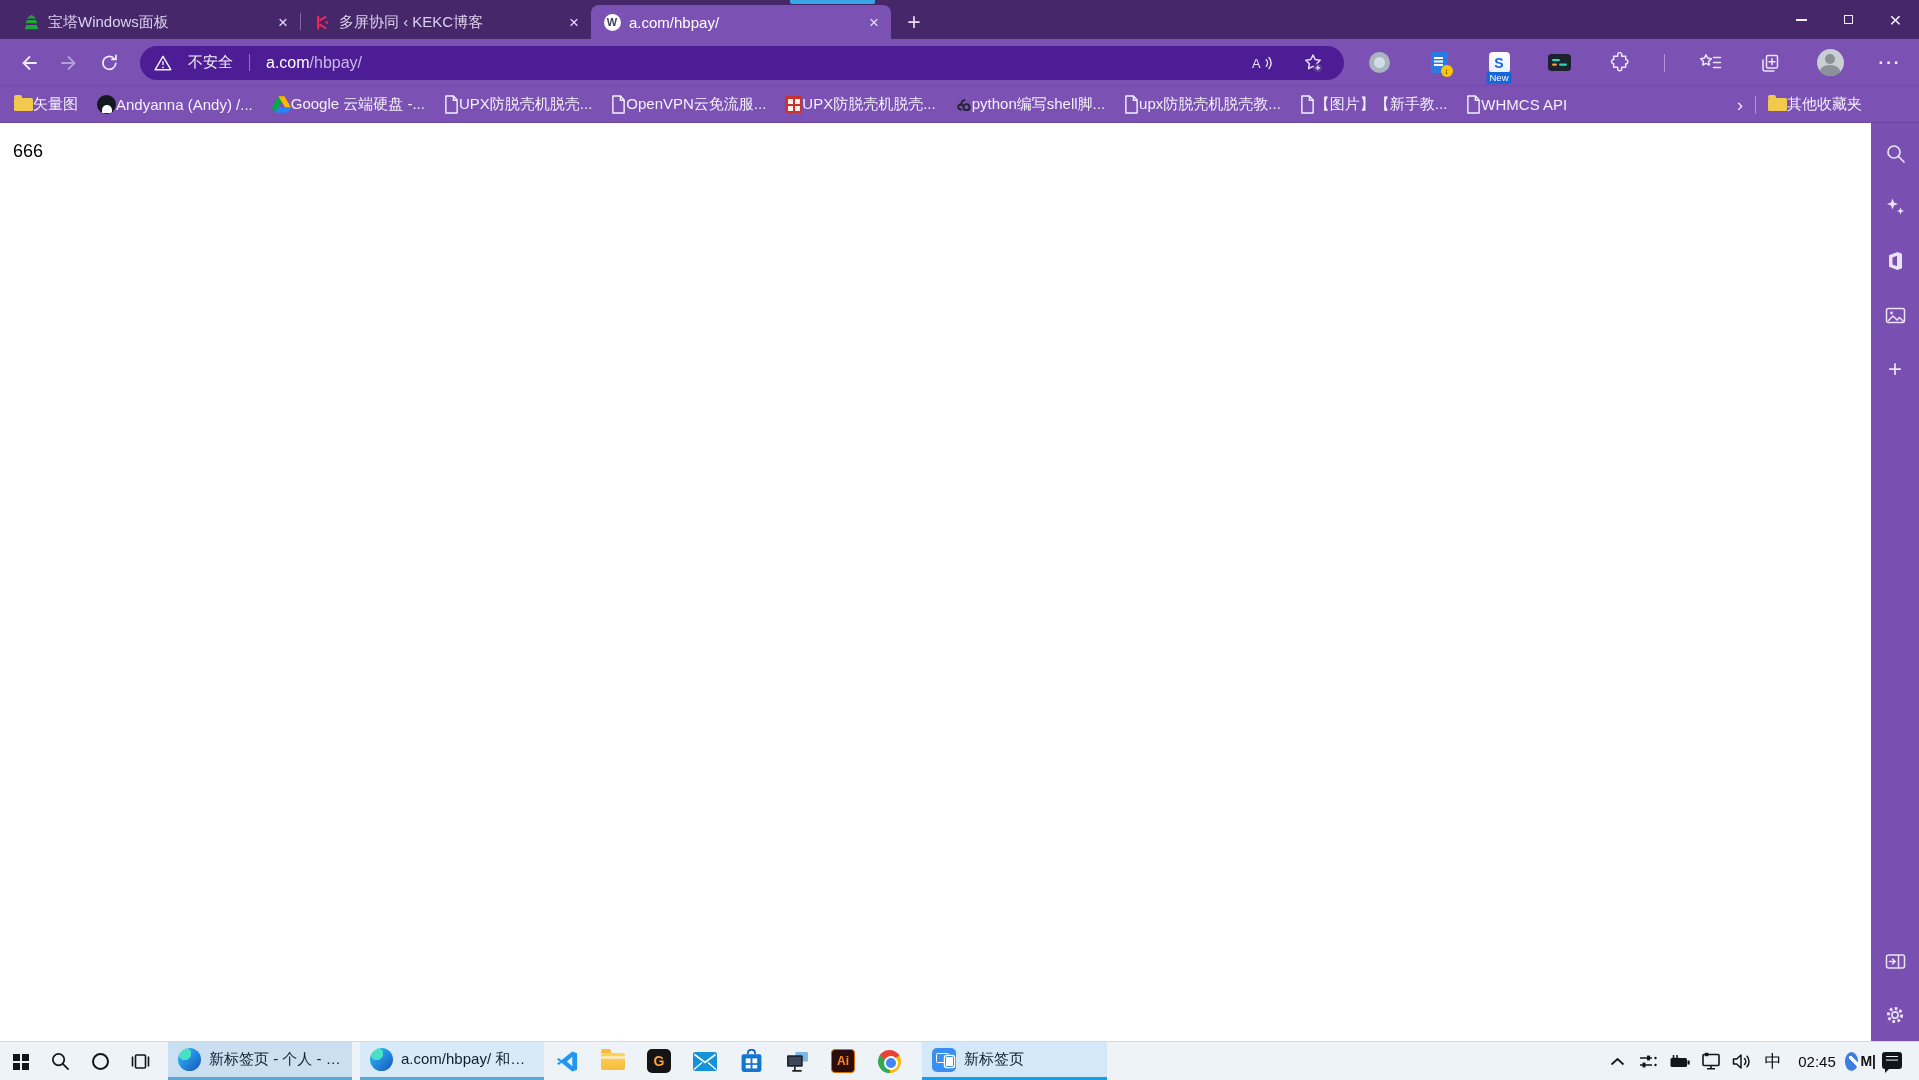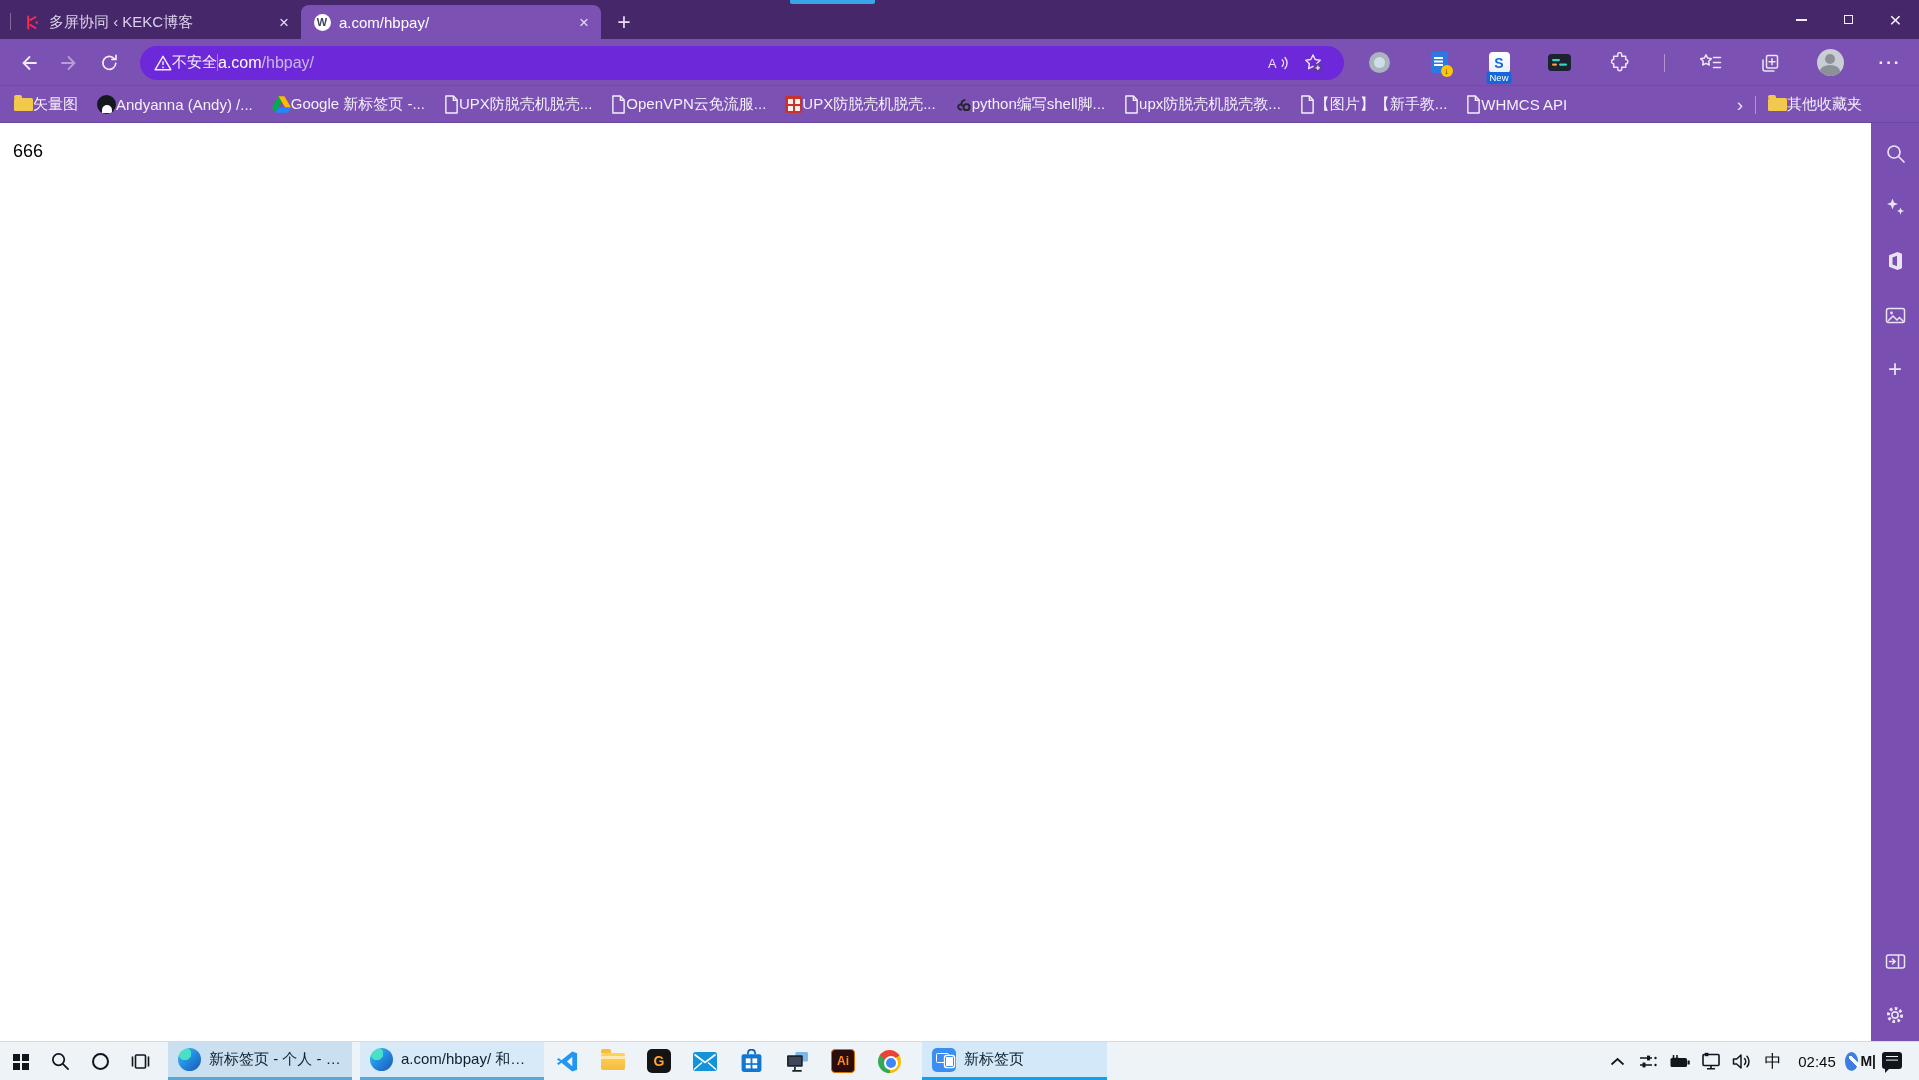--- a/index.html
+++ b/index.html
@@ -24,21 +24,21 @@
   .glyph-restore{position:relative;width:9px;height:9px;border:1.5px solid #f3eefb;background:#45276a}
   .glyph-restore::before{content:"";position:absolute;top:-4.5px;left:2.5px;width:9px;height:9px;border:1.5px solid #f3eefb;z-index:-1}
   .glyph-close::before{content:"\00D7";font-size:21px;color:#f3eefb;line-height:1}
   .tabicon{width:18px;height:18px;flex:none;display:flex;align-items:center;justify-content:center}
   .wpicon{width:17px;height:17px;border-radius:50%;background:#fff;display:flex;align-items:center;justify-content:center}
   .wpicon::before{content:"W";font-size:11px;font-weight:bold;color:#43425d}
 
   
   .toolbar{height:47px;background:#7b51b4;display:flex;align-items:center;padding:0 14px 0 12px;gap:6px;flex:none;box-shadow:inset 0 -1px rgba(0,0,0,.07)}
   .navbtn{width:34px;height:34px;border-radius:6px;display:flex;align-items:center;justify-content:center;flex:none}
-  .addressbar{flex:1;height:34px;margin:0 14px 0 8px;background:#6d28d9;border-radius:17px;display:flex;align-items:center;padding:8px 14px;gap:0;color:#f4f0fa;font-size:15px}
+  .addressbar{flex:1;height:34px;margin:0 14px 0 8px;background:#4c1d95;border-radius:17px;display:flex;align-items:center;padding:8px 14px;gap:16px;color:#f4f0fa;font-size:15px}
   .addr-sep{width:1px;height:17px;background:rgba(255,255,255,.4)}
   .url{font-size:16px;color:#fff}
   .url .path{color:#c9b8e6}
   .addr-spacer{flex:1}
   .extrow{display:flex;align-items:center;gap:30px;flex:none}
   .extbtn{position:relative;display:flex;align-items:center;justify-content:center;width:30px;height:34px}
   .ext-circle{width:21px;height:21px;border-radius:50%;background:#a9b4bd;position:relative}
   .ext-circle::before{content:"";position:absolute;left:5px;top:5px;width:11px;height:11px;border-radius:50%;background:#cfdde8}
   .ext-doc{position:relative;width:17px;height:21px;background:#2a7ae4;border-radius:2px}
   .ext-doc::before{content:"";position:absolute;left:3px;top:5px;width:9px;height:1.8px;background:#fff;box-shadow:0 3.5px #fff,0 7px #fff}
@@ -112,20 +112,29 @@
   svg{display:block}
 </style>
 </head>
 <body>
 
 <div class="screen">
 
   <div class="titlebar">
     <div class="loadbar"></div>
 
+    <div class="tab">
+      <span class="tabicon">
+        <svg width="17" height="17" viewBox="0 0 20 20">
+            <path fill="#20a53a" d="M10 1l6 4.2H4zM5 7h10l2 4H3zM4 13h12l2.2 5H1.8z"></path>
+          </svg>
+      </span>
+      <span class="tabtitle">宝塔Windows面板</span>
+      <span class="tabclose"></span>
+    </div>
     <span class="tabdiv"></span>
 
     <div class="tab">
       <span class="tabicon">
         <svg width="17" height="17" viewBox="0 0 20 20" fill="none" stroke="#ff2d55" stroke-width="2.2" stroke-linecap="round">
             <path d="M5 3v14M7.5 7l6-3.5M7.5 13l6 3.5"></path>
             <circle cx="15" cy="10" r="1.4" fill="#ff2d55" stroke="none"></circle>
           </svg>
       </span>
       <span class="tabtitle">多屏协同 ‹ KEKC博客</span>
@@ -253,21 +262,21 @@
       <span>Andyanna (Andy) /...</span>
     </div>
     <div class="bm">
       <span>
         <svg width="19" height="17" viewBox="0 0 24 21">
             <path fill="#00ac47" d="M8.3 0L0 14.2 4 21l8.3-14.2z"></path>
             <path fill="#ffba00" d="M8.3 0h7.4L24 14.2h-7.4z"></path>
             <path fill="#2684fc" d="M4 21l4-6.8h16L20 21z"></path>
           </svg>
       </span>
-      <span>Google 新标签页 -...</span>
+      <span>Google 云端硬盘 -...</span>
     </div>
     <div class="bm">
       <span>
         <svg width="15" height="19" viewBox="0 0 16 20" fill="none" stroke="#f4f0fa" stroke-width="1.5">
             <path d="M2 1h8l4 4.2V19H2z" stroke-linejoin="round"></path>
             <path d="M10 1v4.5h4"></path>
           </svg>
       </span>
       <span>UPX防脱壳机脱壳...</span>
     </div>

